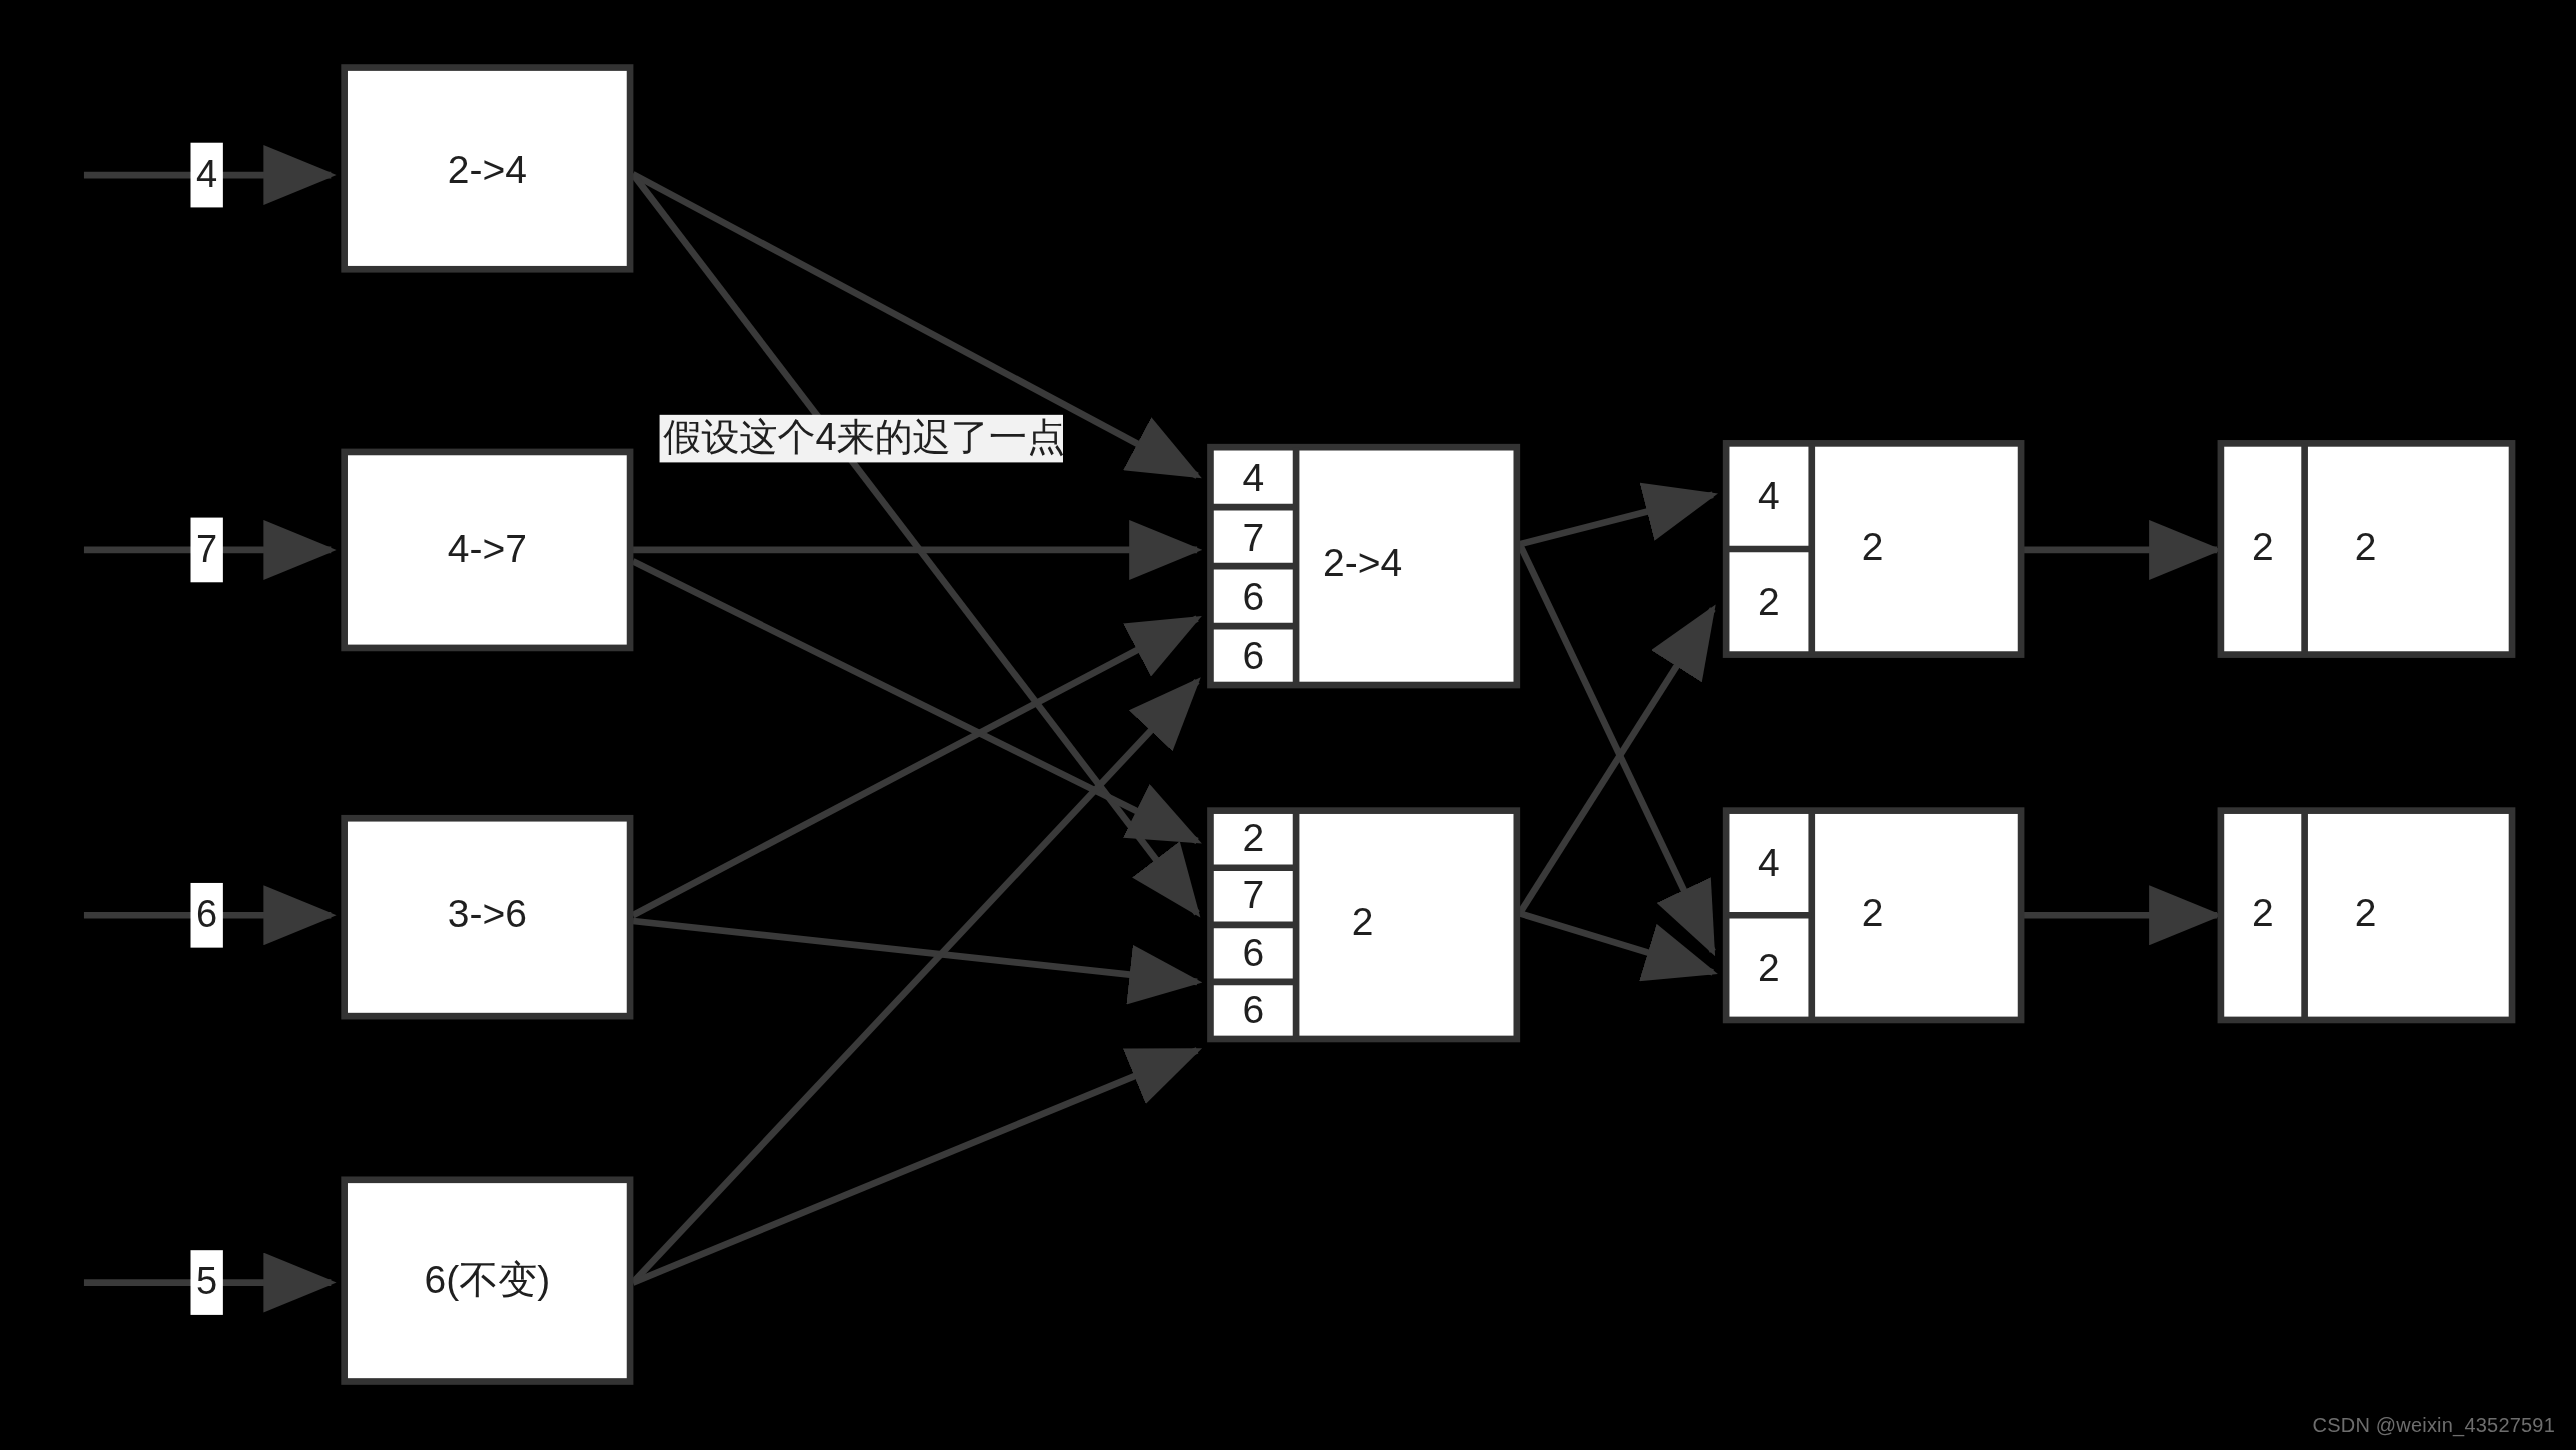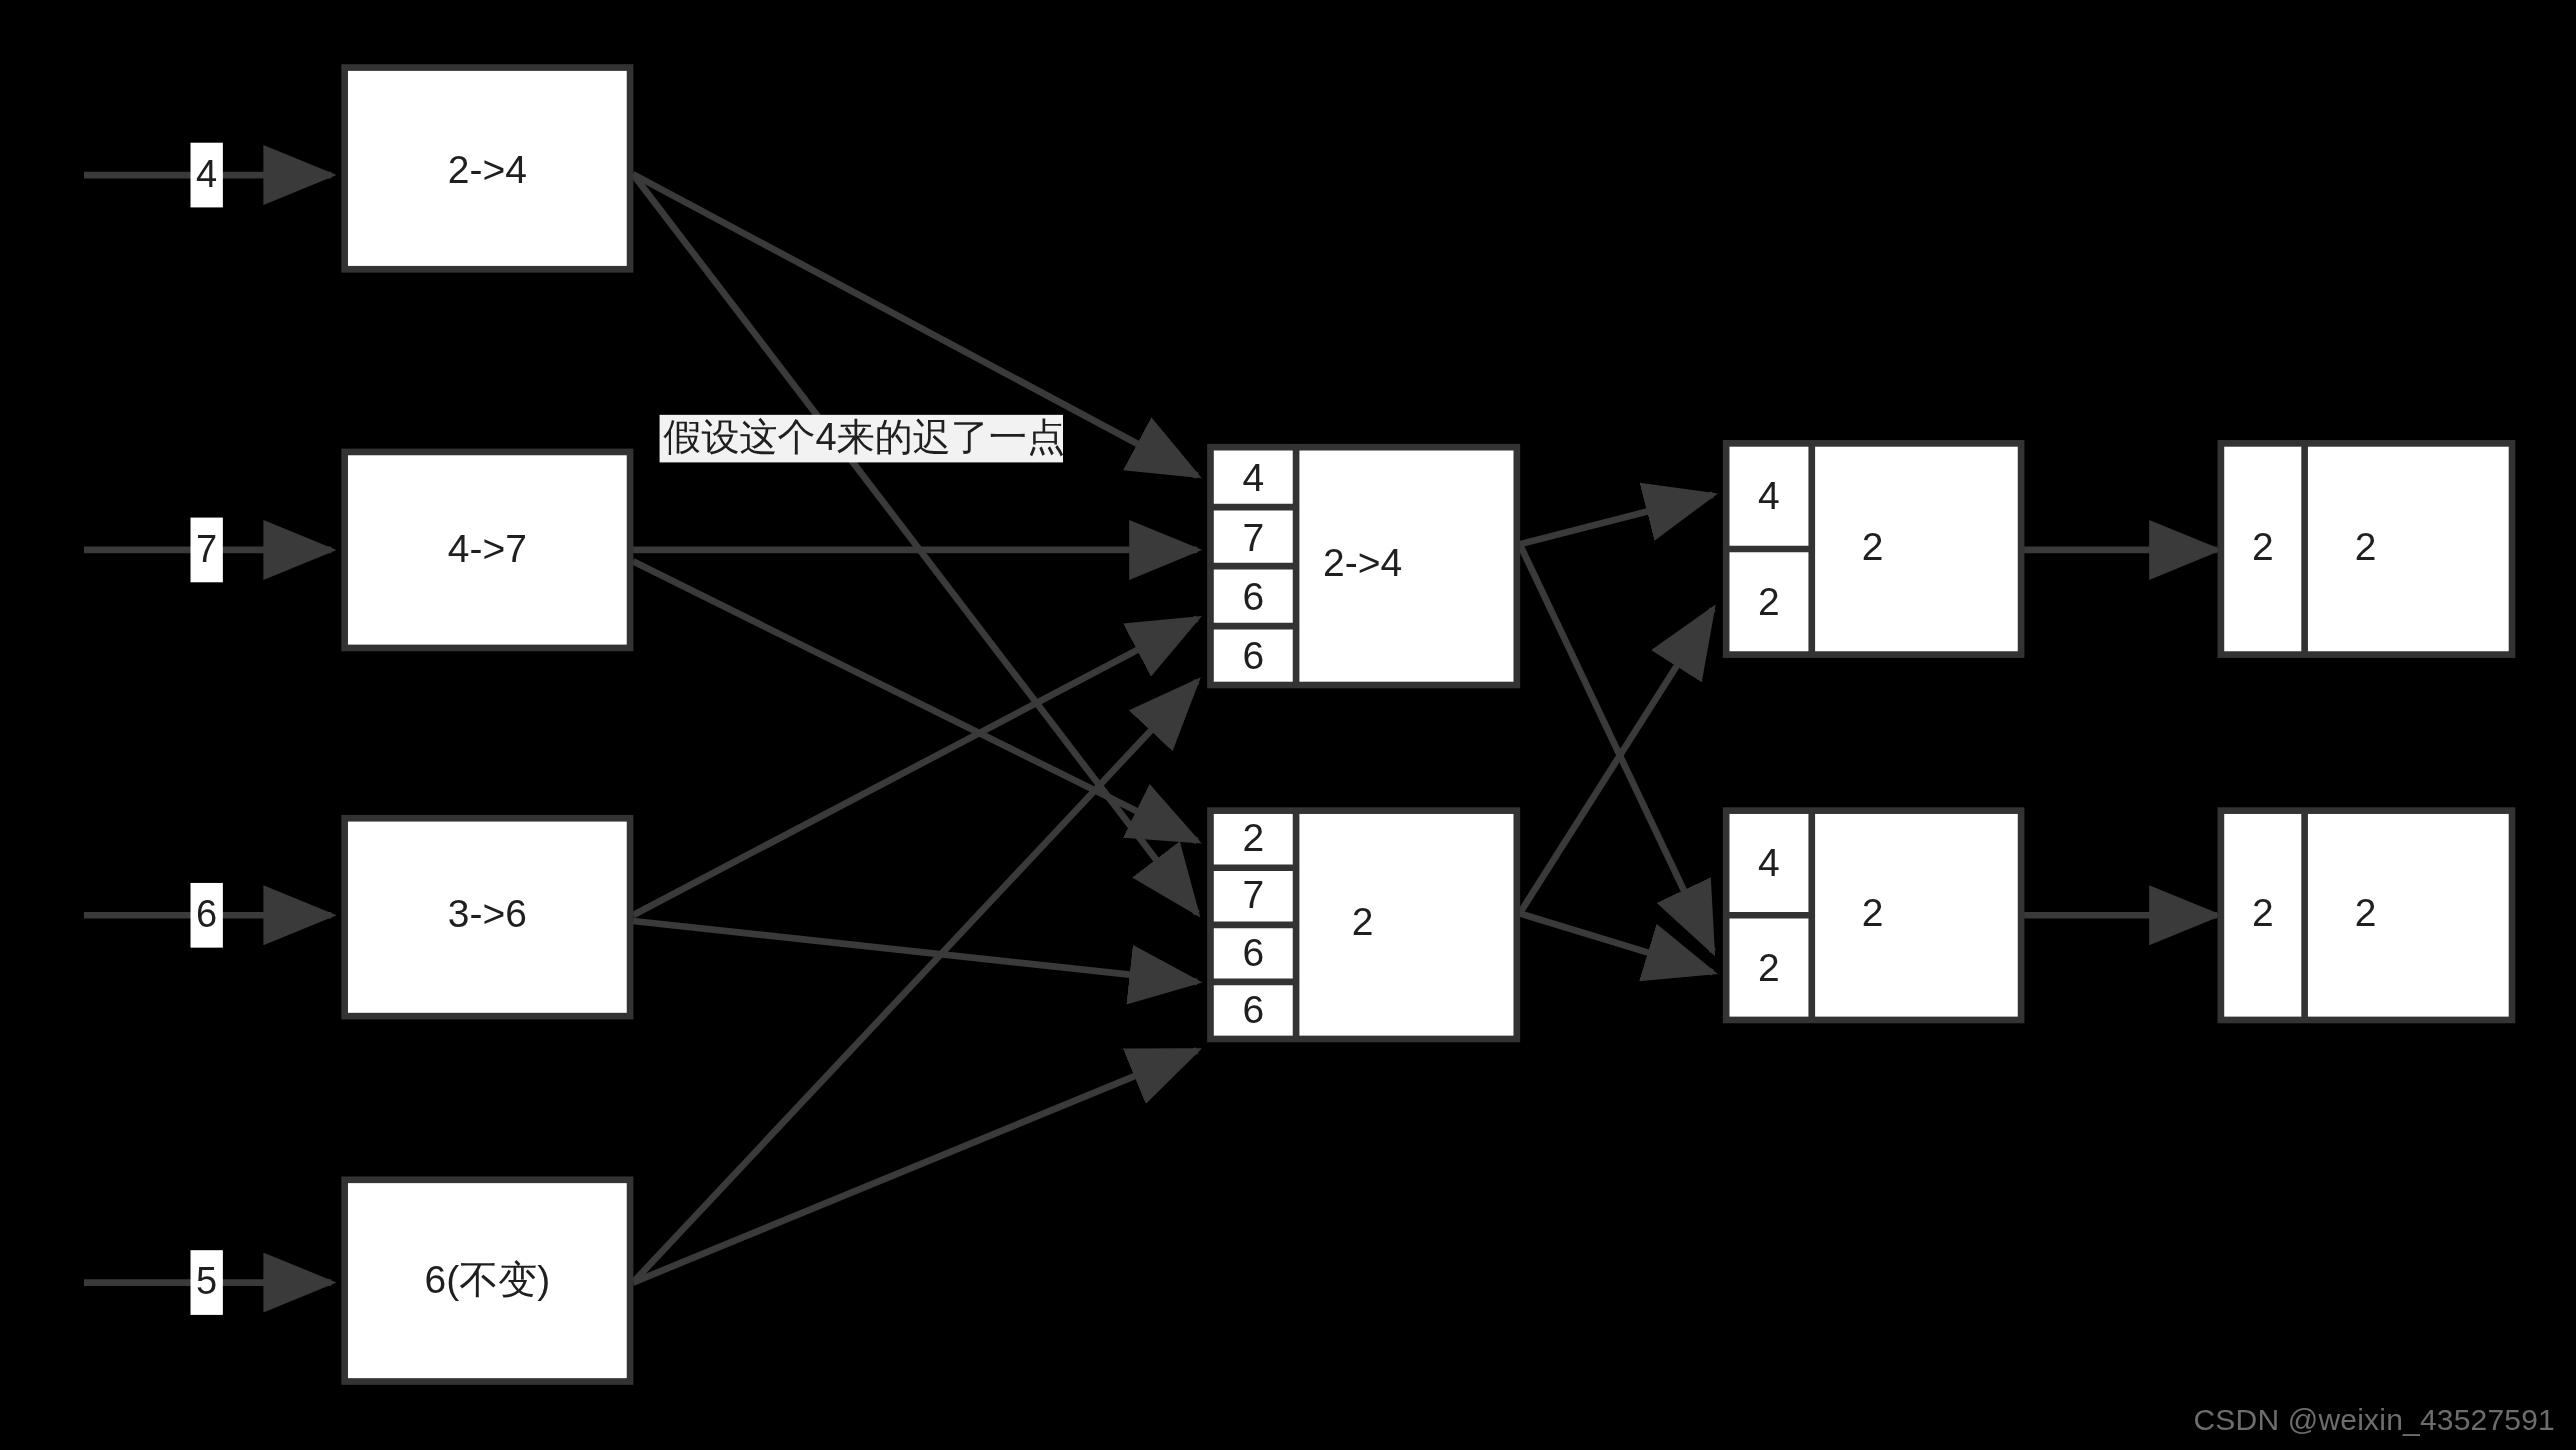--- a/index.html
+++ b/index.html
@@ -43,21 +43,21 @@
   .cell-label { font-size: 41px; text-anchor: middle; }
   .chip-rect { fill: #ffffff; }
   .chip-text { font-size: 40px; text-anchor: middle; fill: #1f1f1f; }
   .annot-rect { fill: #f2f2f2; }
   .annot-text { font-size: 40px; text-anchor: start; fill: #1f1f1f; }
   .watermark {
     position: absolute;
     right: 21px;
     bottom: 13.3px;
     color: #6d6d6d;
-    font-size: 30px;
+    font-size: 20px;
     font-family: "Liberation Sans", "DejaVu Sans", sans-serif;
     letter-spacing: 0.2px;
     white-space: nowrap;
   }
 </style>
 </head>
 <body>
 
 <div id="stage">
 

